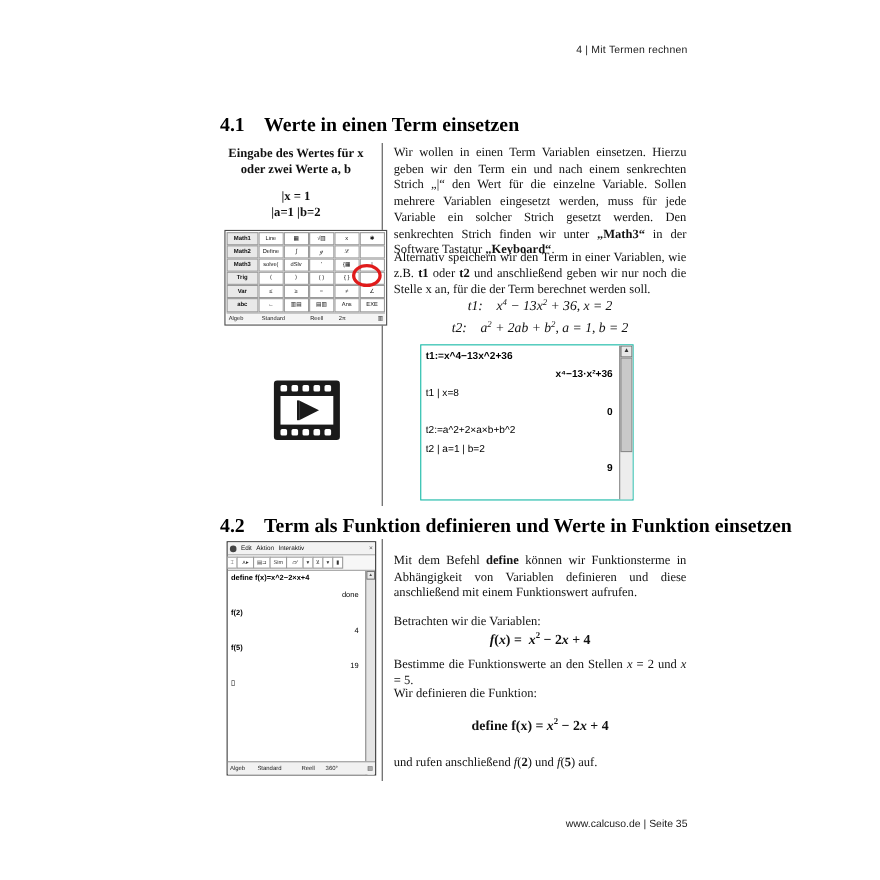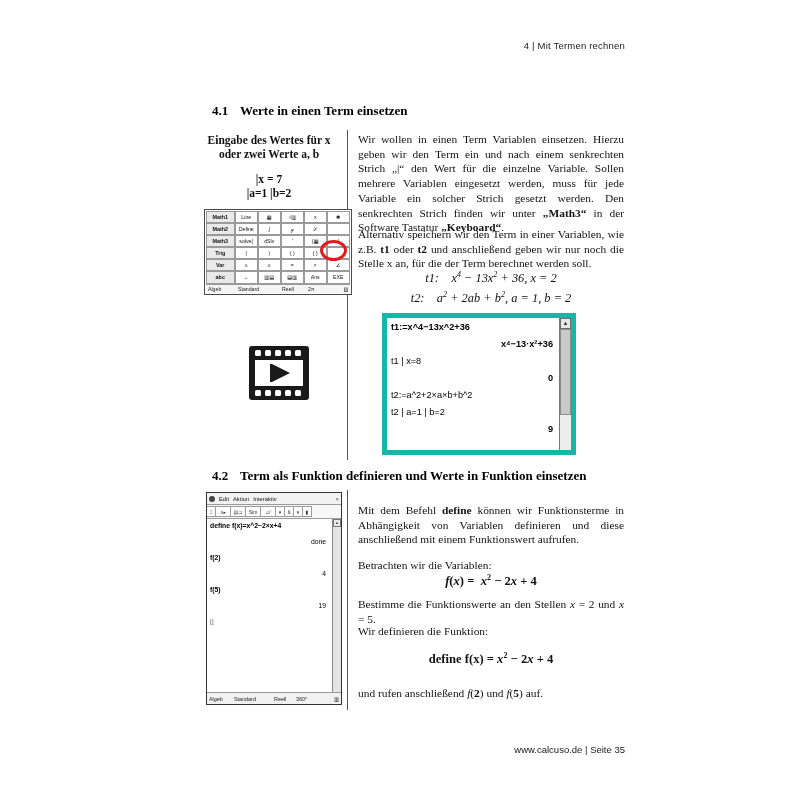--- a/index.html
+++ b/index.html
@@ -42,24 +42,23 @@
     font-size: 17px;
     font-weight: bold;
     color: #000;
     letter-spacing: .2px;
   }
   .h1 .num { display: inline-block; width: 36px; }
 
   .h2 {
     position: absolute;
     left: 200px;
-    font-size: 13px;
+    font-size: 18px;
     font-weight: bold;
     color: #000;
-    text-align: center;
   }
   .h2 .num { display: inline-block; width: 40px; }
   #h2-1 { top: 103px; }
   #h2-2 { top: 468px; }
 
   
   .divider {
     position: absolute;
     width: 1px;
     background: #555;
@@ -186,21 +185,21 @@
   #eq-t2 { top: 290px; }
   .eq sup { font-size: 8px; vertical-align: super; font-style: italic; }
 
   
   .cas1 {
     position: absolute;
     left: 382px;
     top: 313px;
     width: 194px;
     height: 142px;
-    border: 5px solid #14b8a6;
+    border: 1px solid #14b8a6;
     background: #fff;
     box-sizing: border-box;
     font-family: "Liberation Sans", sans-serif;
     font-size: 9.2px;
     color: #000;
     overflow: hidden;
   }
   .cas1 .scroll {
     position: absolute;
     right: 0; top: 0;
@@ -356,21 +355,21 @@
 
   <div class="h2" id="h2-1">
     <span class="num">4.1</span><span>Werte in einen Term einsetzen</span>
   </div>
 
   <div class="divider" id="div1"></div>
   <div class="divider" id="div2"></div>
 
   <div class="left-caption">Eingabe des Wertes für x oder zwei Werte a, b</div>
   <div class="left-vals">
-    <div>|x = 7</div>
+    <div>|x = 1</div>
     <div>|a=1 |b=2</div>
   </div>
 
   <div class="kbd">
     <div class="kbd-grid" id="kbd-grid">
         <div class="kbd-key tab">Math1</div>
         <div class="kbd-key">Line</div>
         <div class="kbd-key">▦</div>
         <div class="kbd-key">√▥</div>
         <div class="kbd-key">x</div>

